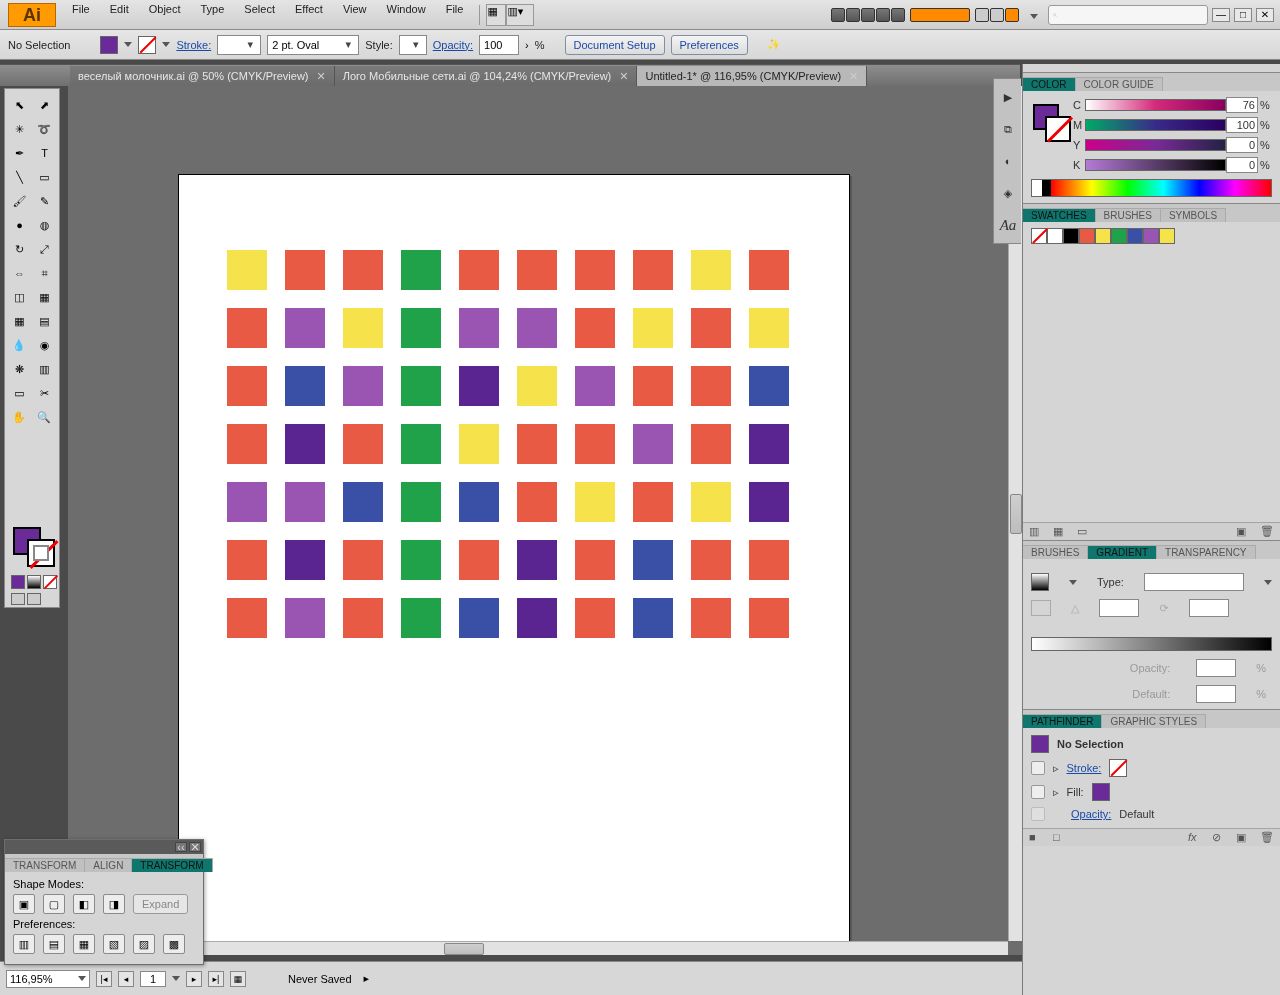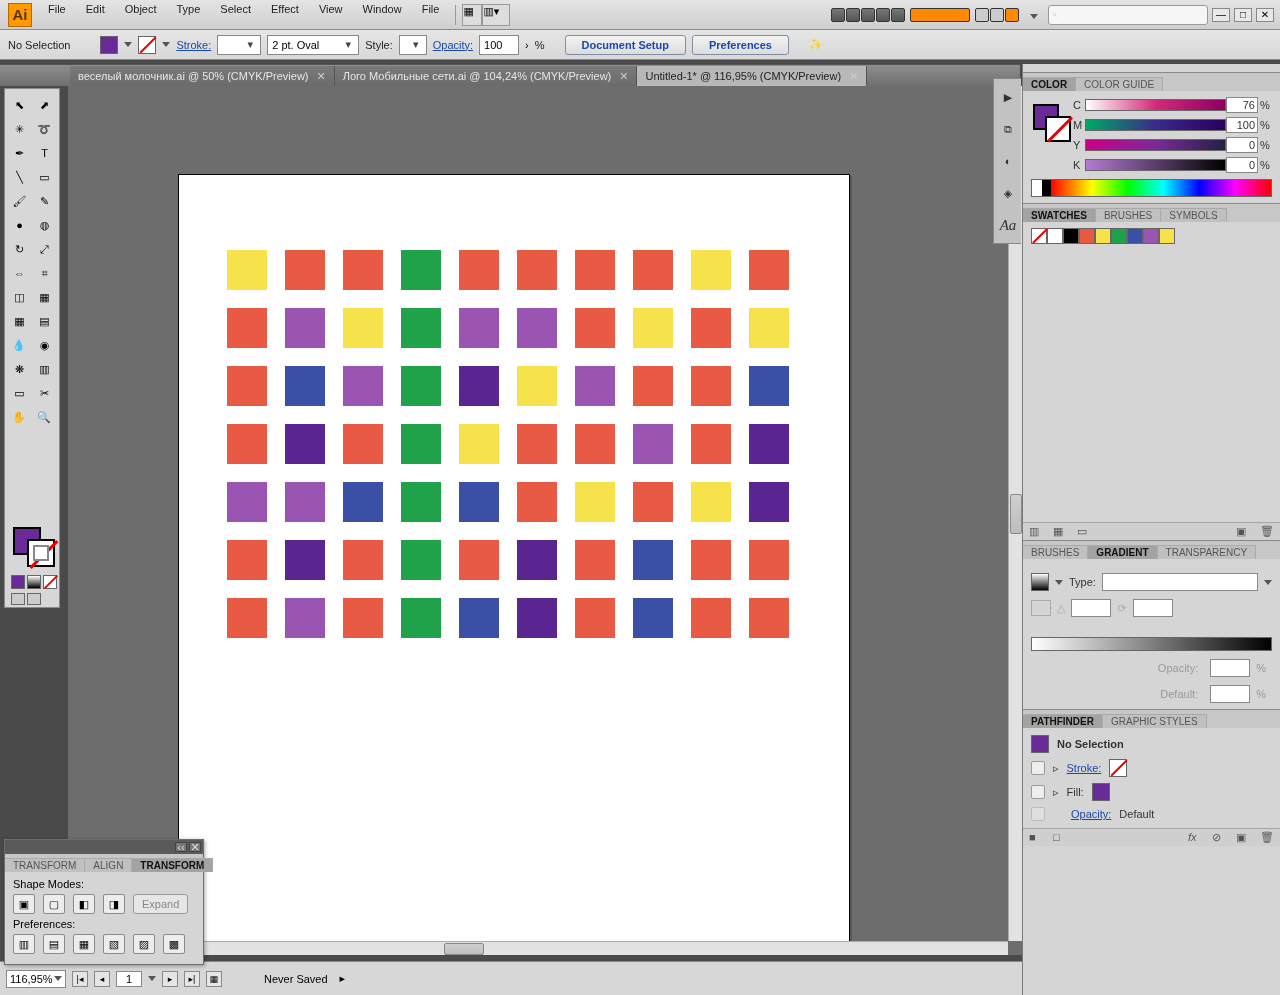--- a/index.html
+++ b/index.html
@@ -1,20 +1,20 @@
 <!DOCTYPE html>
 <html><head>
 <meta charset="utf-8">
 <style>
 * { margin:0; padding:0; box-sizing:border-box; font-family:"Tahoma","Segoe UI",Arial,sans-serif; font-size:11px; }
 body { background:#4a4a4a; overflow:hidden; width:1280px; height:995px; position:relative; }
 
 
 #menubar { position:absolute; left:0; top:0; right:0; height:30px; background:linear-gradient(#e4e4e4,#cfcfcf); border-bottom:1px solid #8a8a8a; display:flex; align-items:center; }
-#app-icon { width:24px; height:24px; margin:0 6px 0 8px; background:#ff9a00; border:1px solid #b86800; color:#5a3400; font-weight:bold; text-align:center; line-height:22px; font-size:15px; }
+#app-icon { width:48px; height:24px; margin:0 6px 0 8px; background:#ff9a00; border:1px solid #b86800; color:#5a3400; font-weight:bold; text-align:center; line-height:22px; font-size:18px; }
 .menu-item { padding:0 10px; height:41px; line-height:30px; color:#222; cursor:default; }
 .menu-sep { width:1px; height:20px; background:#999; margin:0 6px; }
 #menubar-right { margin-left:auto; display:flex; align-items:center; gap:4px; padding-right:6px; }
 .pill-grp { display:flex; }
 .pill { width:14px; height:14px; background:linear-gradient(#777,#555); border:1px solid #333; border-radius:2px; margin-right:1px; }
 .pill.orange { background:#ff8a00; width:60px; }
 .ws-btn { width:20px; height:22px; border:1px solid #999; background:#ddd; }
 .win-btn { width:18px; height:14px; border:1px solid #888; background:#e8e8e8; font-size:10px; text-align:center; line-height:12px; }
 #search-box { width:160px; height:20px; background:#f6f6f6; border:1px solid #9a9a9a; border-radius:3px; display:flex; align-items:center; padding:0 4px; }
 #search-box svg{opacity:.6;margin-right:4px}
@@ -22,21 +22,21 @@
 
 #controlbar { position:absolute; left:0; top:30px; right:0; height:30px; background:linear-gradient(#e6e6e6,#d7d7d7); border-bottom:1px solid #888; display:flex; align-items:center; padding:0 8px; gap:6px; }
 #controlbar .lbl { color:#222; }
 #controlbar .link { color:#1a4aa9; text-decoration:underline; }
 .color-sw { width:18px; height:18px; border:1px solid #666; }
 .color-sw.purple{background:#6a2a98}
 .color-sw.none{background:#fff; position:relative;}
 .color-sw.none::after{content:"";position:absolute;left:-2px;top:7px;width:22px;height:2px;background:#e00;transform:rotate(-45deg);}
 .mini-sel { height:20px; border:1px solid #888; background:#fff; display:flex; align-items:center; padding:0 4px; }
 .mini-sel .drop{width:12px;text-align:center;color:#444}
-.ctl-btn { height:20px; padding:0 16px; border:1px solid #818ca5; border-radius:3px; background:linear-gradient(#f4f4f4,#dcdcdc); color:#1a4aa9;font-weight:bold; }
+.ctl-btn { height:20px; padding:0 8px; border:1px solid #818ca5; border-radius:3px; background:linear-gradient(#f4f4f4,#dcdcdc); color:#1a4aa9; }
 
 
 #doctabs { position:absolute; left:70px; top:64px; right:260px; height:22px; background:linear-gradient(#8e8e8e,#6f6f6f); display:flex; align-items:flex-end; border-top:1px solid #555; }
 .dtab { height:20px; padding:0 8px; margin-right:0; display:flex; align-items:center; color:#e6e6e6; background:linear-gradient(#7a7a7a,#6b6b6b); border-right:1px solid #555; font-size:11px; }
 .dtab.active { background:#b8b8b8; color:#222; }
 .dtab .x{ margin-left:8px; color:#ccc; }
 #doctab-strip-left { position:absolute; left:0; top:64px; width:70px; height:22px; background:linear-gradient(#8e8e8e,#6f6f6f); border-top:1px solid #555; }
 
 
 #toolbox { position:absolute; left:4px; top:88px; width:56px; background:#d7d7d7; border:1px solid #8a8a8a; padding:4px 2px 8px; }
@@ -67,21 +67,21 @@
 .sb-thumb-h{position:absolute;left:40%;top:1px;height:12px;width:40px;background:linear-gradient(#cfcfcf,#bdbdbd);border:1px solid #888;border-radius:2px}
 
 
 #panels { position:absolute; right:0; top:64px; width:258px; bottom:0; background:#d5d5d5; border-left:1px solid #7a7a7a; }
 #panels-iconstrip { position:absolute; left:-30px; top:14px; width:28px; background:#c2c2c2; border:1px solid #888; border-right:none; display:flex; flex-direction:column; gap:12px; padding:8px 4px; }
 .pstrip-ic{width:20px;height:20px;display:flex;align-items:center;justify-content:center;color:#333}
 
 .panel { background:#d5d5d5; border-top:1px solid #888;}
 .panel-tabs{display:flex;background:#c7c7c7;height:18px;align-items:flex-end}
 .ptab{padding:1px 8px;font-size:10px;color:#555;background:#c0c0c0;border-top:1px solid #aaa;border-right:1px solid #aaa}
-.ptab.active{background:#a3a3a3;color:#111;font-weight:bold}
+.ptab.active{background:#0f766e;color:#111;font-weight:normal}
 .panel-body{padding:6px 8px;font-size:10px;color:#333}
 
 
 #color-body{display:grid;grid-template-columns:42px 12px 1fr 34px 12px;row-gap:4px;align-items:center}
 .cslider{height:12px;border:1px solid #666}
 .cval{width:32px;height:16px;border:1px solid #888;background:#fff;text-align:right;padding-right:2px;line-height:14px}
 #color-fillstroke{grid-row:1 / span 4;position:relative;width:38px;height:66px}
 #cfs-fill{position:absolute;left:2px;top:2px;width:26px;height:26px;background:#6a2a98;border:2px solid #000;}
 #cfs-stroke{position:absolute;left:14px;top:14px;width:26px;height:26px;background:#fff;border:2px solid #000;}
 #cfs-stroke .slash{position:absolute;left:-4px;top:10px;width:34px;height:3px;background:#e00;transform:rotate(-45deg)}
@@ -91,37 +91,37 @@
 #sw-row{display:flex;gap:0}
 .sw{width:16px;height:16px;border:1px solid #666}
 .sw.none{background:#fff;position:relative}
 .sw.none::after{content:"";position:absolute;left:-2px;top:6px;width:20px;height:2px;background:#e00;transform:rotate(-45deg)}
 #swatches-body{height:300px}
 
 
 .glabel{color:#999;text-align:right;padding-right:6px}
 #grad-bar{height:14px;background:linear-gradient(90deg,#fff,#000);border:1px solid #666;margin-top:20px}
 .gfield{width:60px;height:18px;border:1px solid #888;background:#fff}
-.grow{display:flex;align-items:center;gap:6px;margin-top:8px}
+.grow{display:flex;align-items:center;gap:20px;margin-top:8px}
 .emptysel{width:100px;height:18px;border:1px solid #888;background:#fff}
 
 
 .ap-row{display:flex;align-items:center;gap:8px;padding:3px 2px}
 .ap-row .eye{width:14px;height:14px;border:1px solid #999;background:#eee;border-radius:2px}
 .ap-sw{width:18px;height:18px;border:1px solid #666}
 .ap-sw.none{background:#fff;position:relative}
 .ap-sw.none::after{content:"";position:absolute;left:-2px;top:7px;width:22px;height:2px;background:#e00;transform:rotate(-45deg)}
 .ap-link{color:#1a4aa9;text-decoration:underline}
 
 .panel-footer{height:18px;border-top:1px solid #a5a5a5;background:#cfcfcf;display:flex;align-items:center;gap:10px;padding:0 6px}
 .pf-ic{width:14px;height:14px;opacity:.6}
 
 
 #statusbar{position:absolute;left:0;right:258px;bottom:0;height:34px;background:#d7d7d7;border-top:1px solid #888;display:flex;align-items:center;padding:0 6px;gap:6px}
-#statusbar .zoomsel{width:60px;height:18px;border:1px solid #888;background:#fff;display:flex;align-items:center;padding:0 3px;justify-content:space-between}
+#statusbar .zoomsel{width:84px;height:18px;border:1px solid #888;background:#fff;display:flex;align-items:center;padding:0 3px;justify-content:space-between}
 .nav-btn{width:16px;height:16px;border:1px solid #888;background:#e5e5e5;text-align:center;line-height:14px;font-size:9px}
 .artnav{width:26px;height:16px;border:1px solid #888;background:#fff;text-align:center;line-height:14px}
 
 
 #pathfinder{position:absolute;left:4px;bottom:30px;width:200px;background:#d5d5d5;border:1px solid #6e6e6e;box-shadow:1px 1px 4px rgba(0,0,0,.35)}
 #pathfinder .titlebar{height:14px;background:#5a5a5a;color:#ddd;font-size:9px;display:flex;justify-content:flex-end;align-items:center;padding:0 2px;gap:2px}
 #pathfinder .titlebar span{width:12px;height:10px;background:#777;border:1px solid #444;text-align:center;line-height:8px}
 #pathfinder .panel-tabs{background:#c7c7c7}
 #pf-body{padding:6px 8px}
 .pf-row{display:flex;gap:8px;align-items:center;margin:4px 0}

